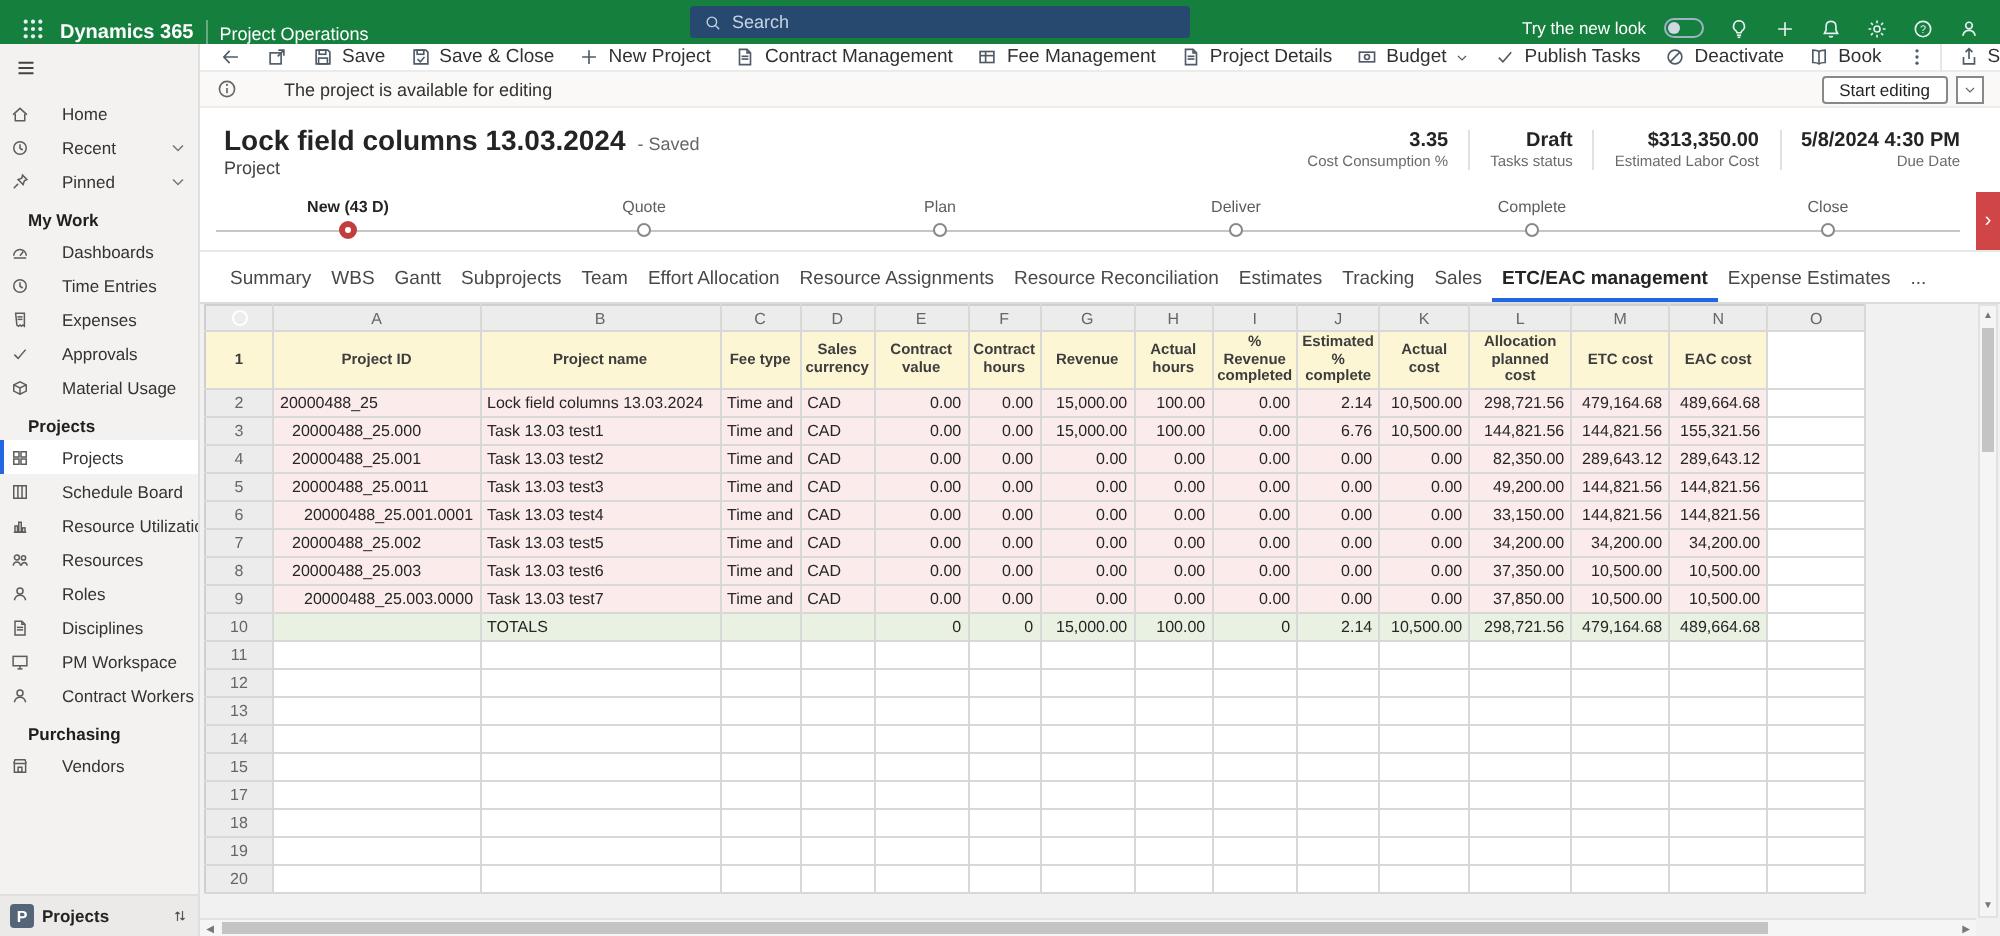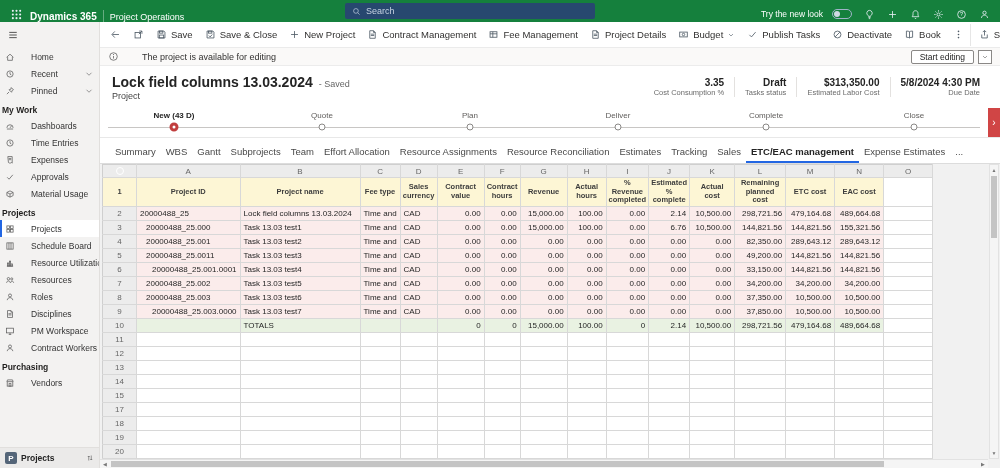--- a/index.html
+++ b/index.html
@@ -25,30 +25,30 @@
   
   .shell{display:flex;height:446px}
 
   
   .sidebar{width:100px;background:#f3f2f1;border-right:1px solid #e1dfdd;display:flex;flex-direction:column;flex:none;overflow:hidden}
   .sb-burger{padding:5px 7px 3px;color:#444}
   .sb-item{display:flex;align-items:center;gap:16px;height:17px;padding:0 5px;font-size:8.5px;color:#333;white-space:nowrap;overflow:hidden;cursor:default}
   .sb-item .ic{width:10px;height:10px;color:#5c5c5c}
   .sb-item.selected{background:#fff;border-left:2px solid #2266e3;padding-left:3px}
   .sb-item .sb-chev{margin-left:auto;color:#777}
-  .sb-section{font-size:8.5px;font-weight:bold;color:#201f1e;padding:6px 2px 2px;white-space:nowrap}
+  .sb-section{font-size:8.5px;font-weight:bold;color:#201f1e;padding:6px 14px 2px;white-space:nowrap}
   .sb-bottom{margin-top:auto;border-top:1px solid #e1dfdd;height:21px;display:flex;align-items:center;gap:4px;padding:0 5px;background:#ebeae9}
   .sb-app-icon{width:12px;height:12px;background:#546578;color:#fff;font-size:8px;font-weight:bold;display:flex;align-items:center;justify-content:center;border-radius:2px;flex:none}
   .sb-bottom-label{font-size:8.5px;font-weight:bold;white-space:nowrap}
   .sb-bottom .ic{margin-left:auto;color:#555}
 
   
   .main{flex:1;display:flex;flex-direction:column;min-width:0}
 
-  .cmdbar{height:26px;border-bottom:1px solid #ebebeb;display:flex;align-items:center;padding:0 4px;flex:none}
+  .cmdbar{height:14px;border-bottom:1px solid #ebebeb;display:flex;align-items:center;padding:0 4px;flex:none}
   .cmd-btn{display:flex;align-items:center;gap:4px;padding:0 6px;height:22px;font-size:9.5px;color:#323130;white-space:nowrap;cursor:default}
   .cmd-btn .ic{color:#4f5berb}
   .cmd-btn .ic{color:#4f5b66}
   .cmd-right{margin-left:auto;display:flex;align-items:center;border-left:1px solid #e6e6e6;padding-left:2px;margin-right:4px}
 
   .notif{height:18px;background:#faf9f8;border-bottom:1px solid #ececec;display:flex;align-items:center;gap:23px;padding:0 8px;font-size:9px;color:#323130;flex:none}
   .notif .ic{color:#666}
   .notif-actions{margin-left:auto;display:flex;align-items:center;gap:4px}
   .notif-btn{font-size:8.5px;height:14px;padding:0 8px;border:1px solid #8a8886;background:#fff;border-radius:2px;color:#242424;cursor:default;font-family:inherit}
   .notif-chevbox{width:14px;height:14px;border:1px solid #8a8886;background:#fff;display:flex;align-items:center;justify-content:center;color:#555}
@@ -695,21 +695,21 @@
                 <td>Project name</td>
                 <td>Fee type</td>
                 <td>Sales currency</td>
                 <td>Contract value</td>
                 <td>Contract hours</td>
                 <td>Revenue</td>
                 <td>Actual hours</td>
                 <td>% Revenue completed</td>
                 <td>Estimated % complete</td>
                 <td>Actual cost</td>
-                <td>Remaining planned cost</td>
+                <td>Allocation planned cost</td>
                 <td>ETC cost</td>
                 <td>EAC cost</td>
                 <td class="blank"></td>
               </tr>
               <tr>
                 <td class="rn">2</td>
                 <td class="pink txt" style="padding-left: 3px;">20000488_25</td>
                 <td class="pink txt">Lock field columns 13.03.2024</td>
                 <td class="pink txt">Time and</td>
                 <td class="pink txt">CAD</td>

